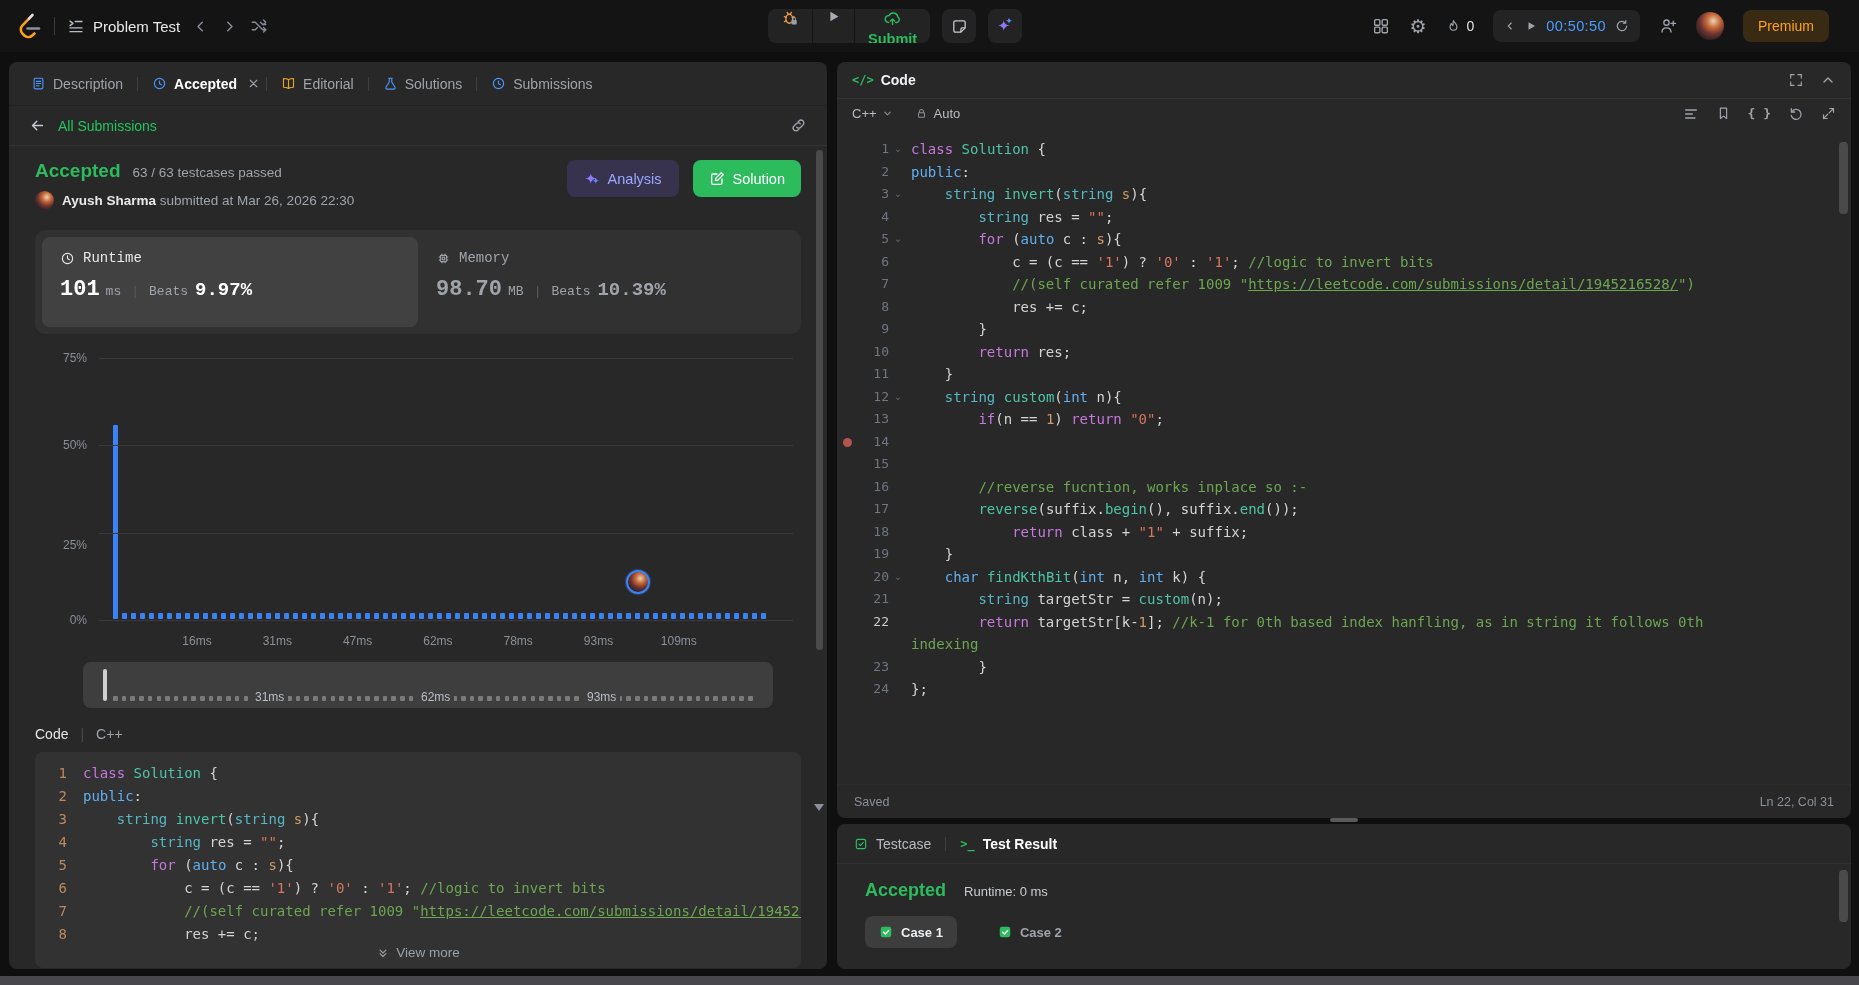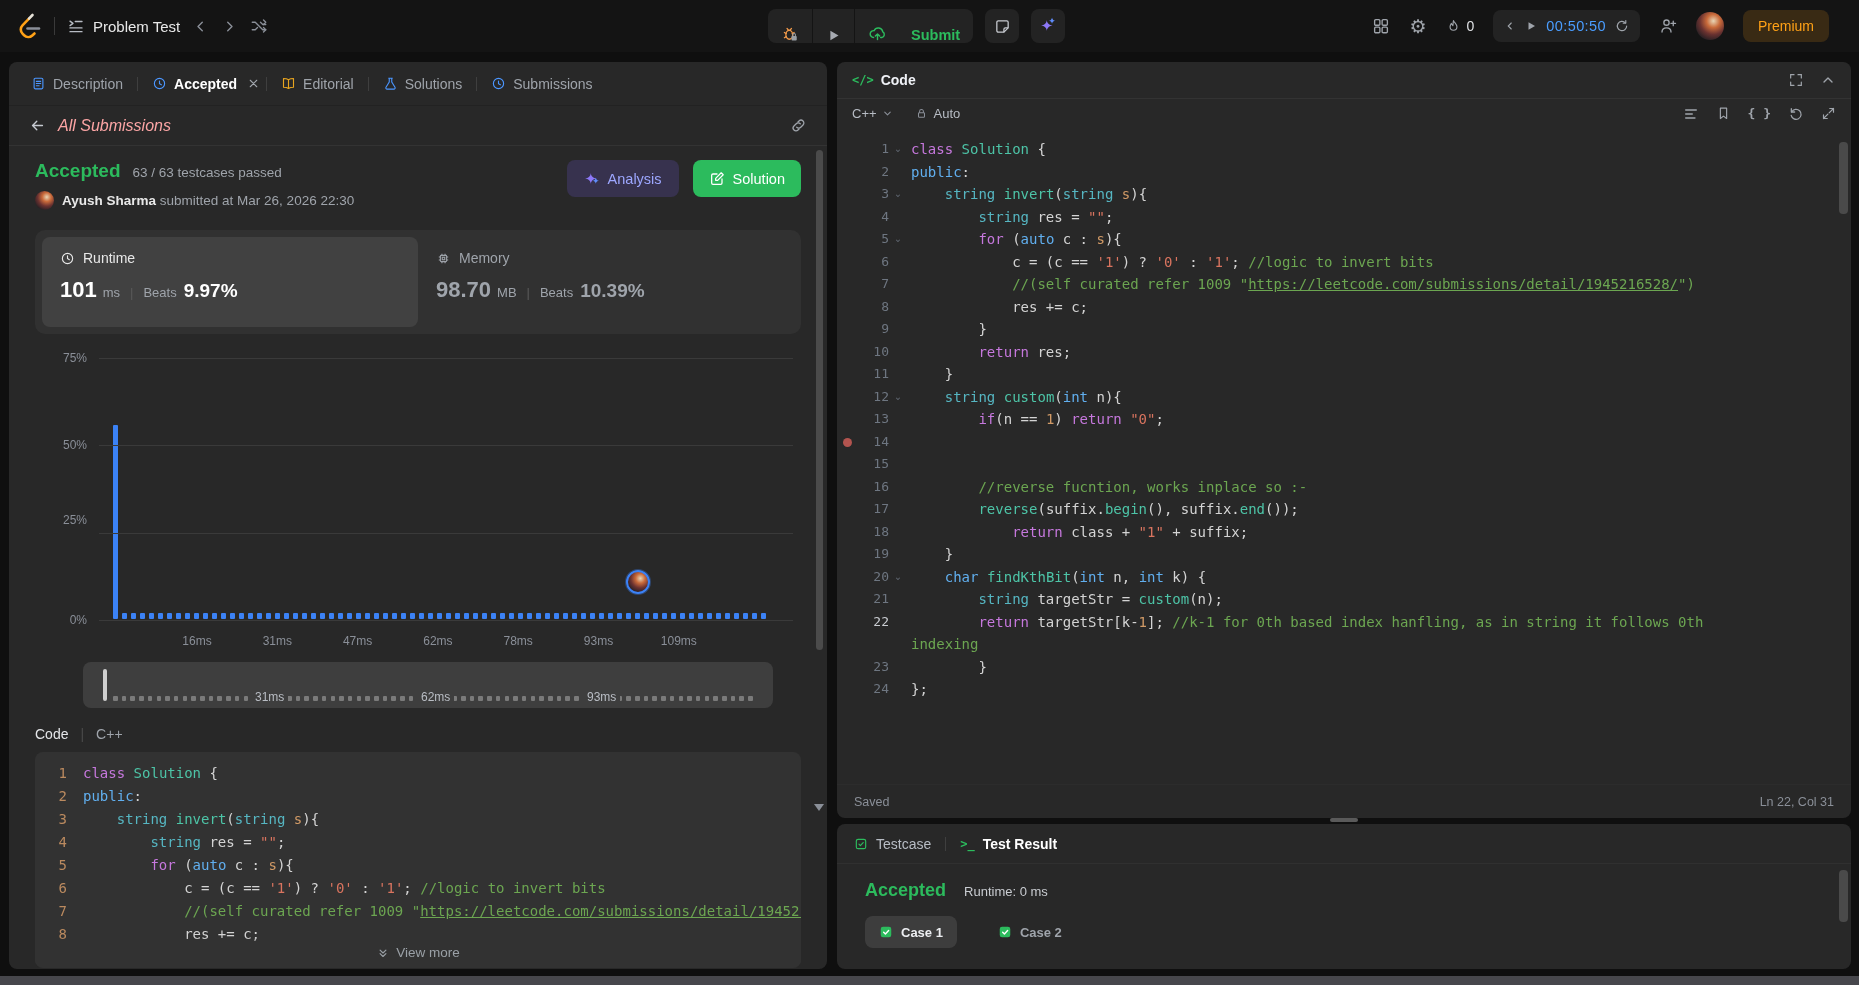--- a/index.html
+++ b/index.html
@@ -8,21 +8,21 @@
   svg { display:block; }
   .ib { background:none; border:none; color:#9fa4ab; cursor:pointer; display:flex; align-items:center; justify-content:center; }
 
   
   #navbar { position:absolute; top:0; left:0; width:1859px; height:52px; background:#141414; display:flex; align-items:center; padding:0 30px 0 18px; }
   .nav-left { display:flex; align-items:center; gap:12px; }
   .nav-sep { width:1px; height:18px; background:#3a3a3a; }
   .plist { display:flex; align-items:center; gap:8px; color:#e8e8e8; font-size:15px; font-weight:500; cursor:pointer; }
   .nav-center { position:absolute; left:768px; top:9px; display:flex; align-items:center; gap:12px; }
   .run-group { display:flex; align-items:center; background:rgba(255,255,255,0.065); border-radius:8px; height:34px; overflow:hidden; }
-  .run-group .seg { padding:0 13px; height:100%; display:flex; align-items:flex-end; gap:24px; cursor:pointer; }
+  .run-group .seg { padding:0 13px; height:100%; display:flex; align-items:center; gap:3px; cursor:pointer;flex-direction:column; }
   .run-group .divider { width:1px; height:34px; background:#141414; }
   .submit-label { color:#2cbb5d; font-weight:600; font-size:14.5px; }
   .sq-btn { width:34px; height:34px; background:rgba(255,255,255,0.065); border-radius:8px; display:flex; align-items:center; justify-content:center; cursor:pointer; }
   .nav-right { margin-left:auto; display:flex; align-items:center; gap:19px; }
   .streak { display:flex; align-items:center; gap:6px; font-size:14px; color:#dfe1e4; cursor:pointer; }
   .timer-pill { display:flex; align-items:center; gap:9px; background:rgba(255,255,255,0.065); border-radius:8px; height:32px; padding:0 11px; }
   .timer-time { color:#4a9dff; font-size:14.5px; font-weight:500; letter-spacing:.4px; }
   .avatar { width:28px; height:28px; border-radius:50%; background:radial-gradient(circle at 62% 32%, #e8d5b5 0%, #c96a3a 26%, #6b3230 52%, #1d1d22 82%); cursor:pointer; }
   .premium-btn { background:rgba(255,161,22,0.16); color:#ffa116; font-size:14px; font-weight:500; height:32px; padding:0 15px; border-radius:8px; border:none; cursor:pointer; }
 
@@ -34,36 +34,36 @@
   #bottom-strip { position:absolute; left:0; bottom:0; width:1859px; height:9px; background:#47474c; }
   #v-grip { position:absolute; left:1330px; top:818px; width:28px; height:4px; border-radius:2px; background:#5a5a5a; }
 
   
   .lp-tabs { height:44px; display:flex; align-items:center; padding:0 14px; gap:4px; border-bottom:1px solid #222; }
   .tab { display:flex; align-items:center; gap:7px; padding:0 8px; font-size:14px; color:#9fa4ab; cursor:pointer; height:100%; }
   .tab.active { color:#ffffff; font-weight:700; }
   .tab-sep { width:1px; height:14px; background:#3f3f3f; margin:0 2px; }
   .tab-close { margin-left:-2px; cursor:pointer; display:flex; }
   .lp-sub { height:40px; display:flex; align-items:center; gap:12px; padding:0 20px; border-bottom:1px solid #333; }
-  .lp-sub .back-label { font-size:16px; color:#fca5a5; cursor:pointer;font-style:italic; }
+  .lp-sub .back-label { font-size:14px; color:#22c55e; cursor:pointer; }
   .lp-body { padding:2px 26px 0; display:flex; flex-direction:column; height:calc(100% - 85px); }
 
   .res-row { display:flex; justify-content:space-between; margin-top:12px; }
   .res-line1 { display:flex; align-items:baseline; gap:12px; }
   .res-status { font-size:19px; font-weight:600; color:#2cbb5d; }
   .res-tc { font-size:13.5px; color:#9fa4ab; }
   .res-line2 { display:flex; align-items:center; gap:8px; margin-top:9px; font-size:13.5px; color:#9fa4ab; }
   .res-line2 .author { color:#e8e8e8; font-weight:700; }
   .mini-avatar { width:19px; height:19px; border-radius:50%; background:radial-gradient(circle at 62% 32%, #e8d5b5 0%, #c96a3a 26%, #6b3230 52%, #1d1d22 82%); }
   .res-actions { display:flex; gap:14px; align-items:flex-start; }
   .analysis-btn { display:flex; align-items:center; gap:8px; height:37px; padding:0 17px; border-radius:8px; border:none; background:#37324e; color:#9da7ff; font-size:14.5px; font-weight:500; cursor:pointer; }
   .sparkle-big { color:#8d78f7; font-size:15px; } .sparkle-small { color:#5f8dfc; font-size:9px; margin-left:-5px; margin-top:-10px; }
   .solution-btn { display:flex; align-items:center; gap:8px; height:37px; padding:0 16px; border-radius:8px; border:none; background:#2cbb5d; color:#fff; font-size:14.5px; font-weight:500; cursor:pointer; }
 
-  .stats { margin-top:20px; background:rgba(255,255,255,0.045); border-radius:10px; display:flex; padding:7px; height:104px; }
+  .stats { margin-top:20px; background:rgba(255,255,255,0.045); border-radius:10px; display:flex; padding:7px; height:104px;font-family:Liberation Mono, monospace; }
   .stat { flex:1; border-radius:8px; padding:13px 18px; cursor:pointer; }
   .stat.active { background:rgba(255,255,255,0.08); }
   .stat-label { display:flex; align-items:center; gap:8px; font-size:14px; color:#9fa4ab; }
   .stat.active .stat-label { color:#e8e8e8; }
   .stat-vals { display:flex; align-items:baseline; margin-top:11px; color:#9fa4ab; }
   .v-big { font-size:22px; font-weight:700; }
   .stat.active .v-big, .stat.active .v-beats { color:#ffffff; }
   .v-unit { font-size:13px; margin-left:6px; }
   .v-div { font-size:13px; color:#5a5a5a; margin:0 10px; }
   .v-blabel { font-size:13px; margin-right:7px; }
@@ -472,21 +472,21 @@
           </div>
         <div class="chart-marker" id="chart-marker" style="left: 527px;"></div>
       <div class="gridline" style="top: 0px;"></div>
           <div class="gridline" style="top: 87.3333px;"></div>
           <div class="gridline" style="top: 174.667px;"></div>
           <div class="gridline" style="top: 262px;"></div>
         </div>
       <div id="ylabels">
           <span class="ylabel" style="top: -1px;">75%</span>
           <span class="ylabel" style="top: 86.3333px;">50%</span>
-          <span class="ylabel" style="top: 161px;">25%</span>
+          <span class="ylabel" style="top: 186px;">25%</span>
           <span class="ylabel" style="top: 261px;">0%</span>
         </div>
       <div class="xticks" id="xticks">
           <span style="left: 98px;">16ms</span>
           <span style="left: 178.3px;">31ms</span>
           <span style="left: 258.6px;">47ms</span>
           <span style="left: 338.9px;">62ms</span>
           <span style="left: 419.2px;">78ms</span>
           <span style="left: 499.5px;">93ms</span>
           <span style="left: 579.8px;">109ms</span>

